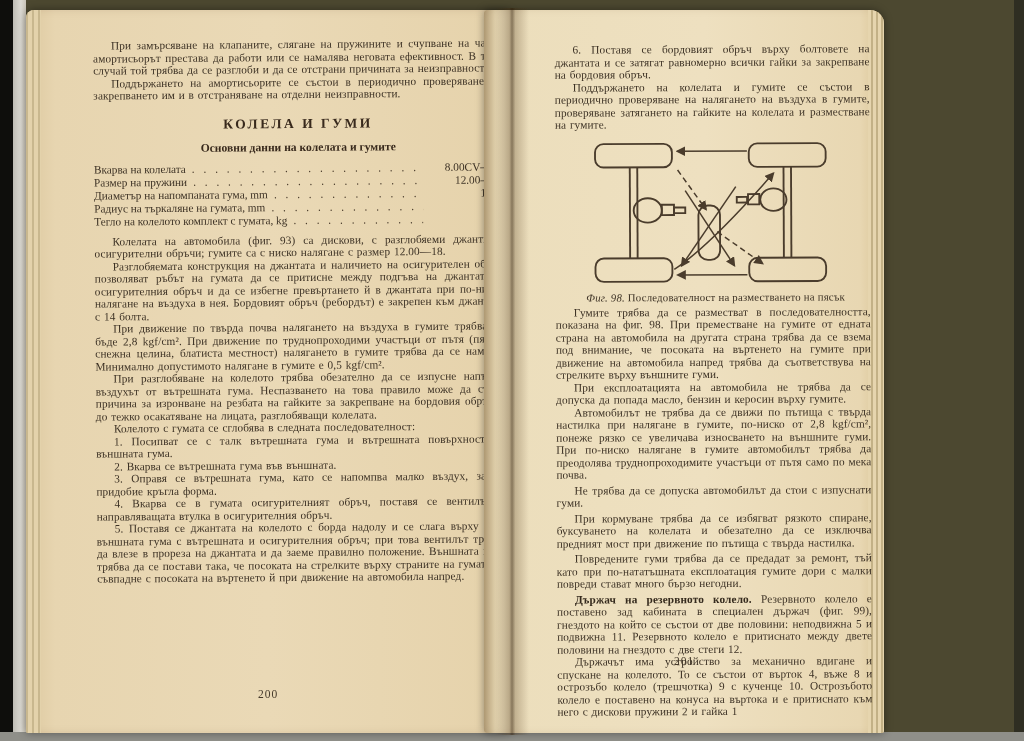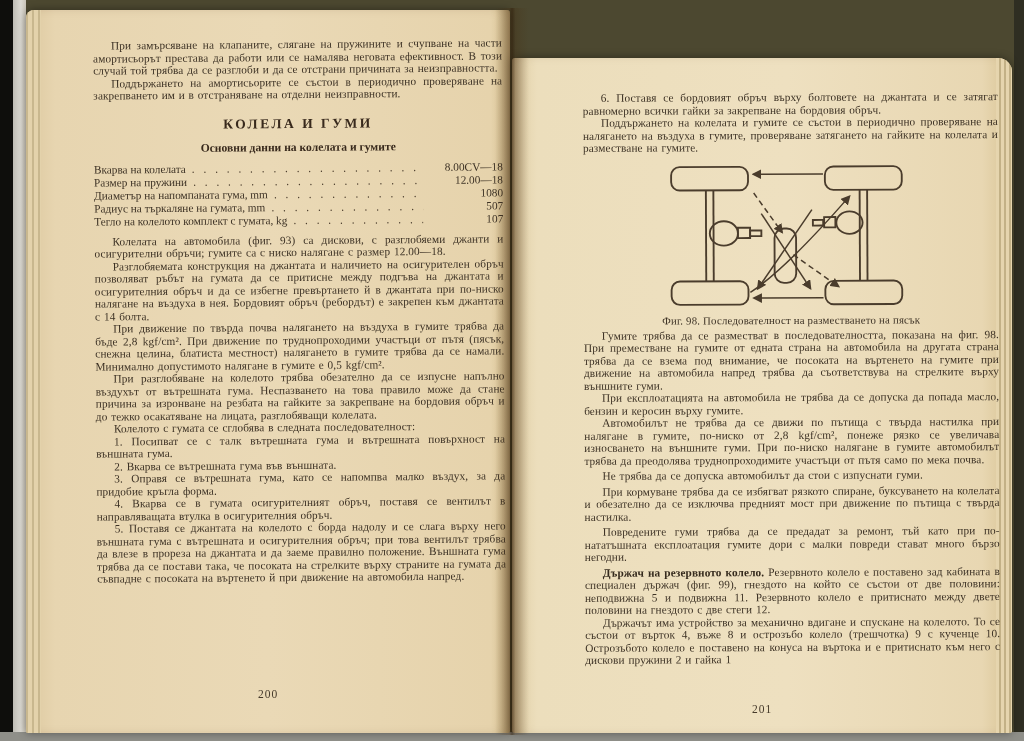--- a/index.html
+++ b/index.html
@@ -17,25 +17,24 @@
 
   
   .page { position:absolute; top:10px; bottom:8px; box-shadow:0 0 8px rgba(0,0,0,.4); }
   .page-left  {
     left:26px; width:484px;
     background:linear-gradient(90deg,#dcc89f 0,#e7d5b0 6%,#ead9b6 50%,#e6d3ac 96%,#d9c392 100%);
     border-radius:8px 3px 2px 2px;
     box-shadow: inset -10px 0 14px -8px rgba(80,50,20,.5), 0 0 8px rgba(0,0,0,.4);
   }
   .page-right {
-    left:512px; width:500px;
+    left:484px; width:400px;
     background:linear-gradient(90deg,#dfcda4 0,#ecdebc 5%,#eee0c0 55%,#e8d7b2 94%,#d8c394 100%);
     border-radius:3px 14px 3px 3px;
     box-shadow: inset 12px 0 14px -9px rgba(80,50,20,.5), 0 0 8px rgba(0,0,0,.4);
-    margin-top: 48px;
   }
   .stack-left {
     position:absolute; left:0; top:0; bottom:0; width:15px; border-radius:8px 0 0 2px;
     background:repeating-linear-gradient(90deg,#c8b78e 0 2px,#e3d2ab 2px 6px);
   }
   .stack-right {
     position:absolute; right:0; top:0; bottom:0; width:16px; border-radius:0 14px 2px 0;
     background:repeating-linear-gradient(90deg,#e6d5ae 0 3px,#c3b186 3px 5px);
   }
   .gutter {
@@ -73,21 +72,21 @@
   }
   .pagenum-left  { top:636px;margin-top:42px; }
   .pagenum-right { top:645px; }
 
   
   figure.rotation { margin:7px auto 3px; width:320px; }
   figure.rotation svg { display:block; }
   figcaption.figcap {
     margin-top:3px; text-align:center; font-size:10.8px; color:#3d3225; letter-spacing:0.2px;
   }
-  figcaption .figlabel { }
+  figcaption .figlabel { font-style:italic; }
   b.lead { color:#352a1d; }
 </style>
 </head>
 <body>
 
 <div id="scan">
   <div class="edge-left-black"></div>
   <div class="edge-left-light"></div>
   <div class="edge-right-dark"></div>
   <div class="edge-bottom-grey"></div>

